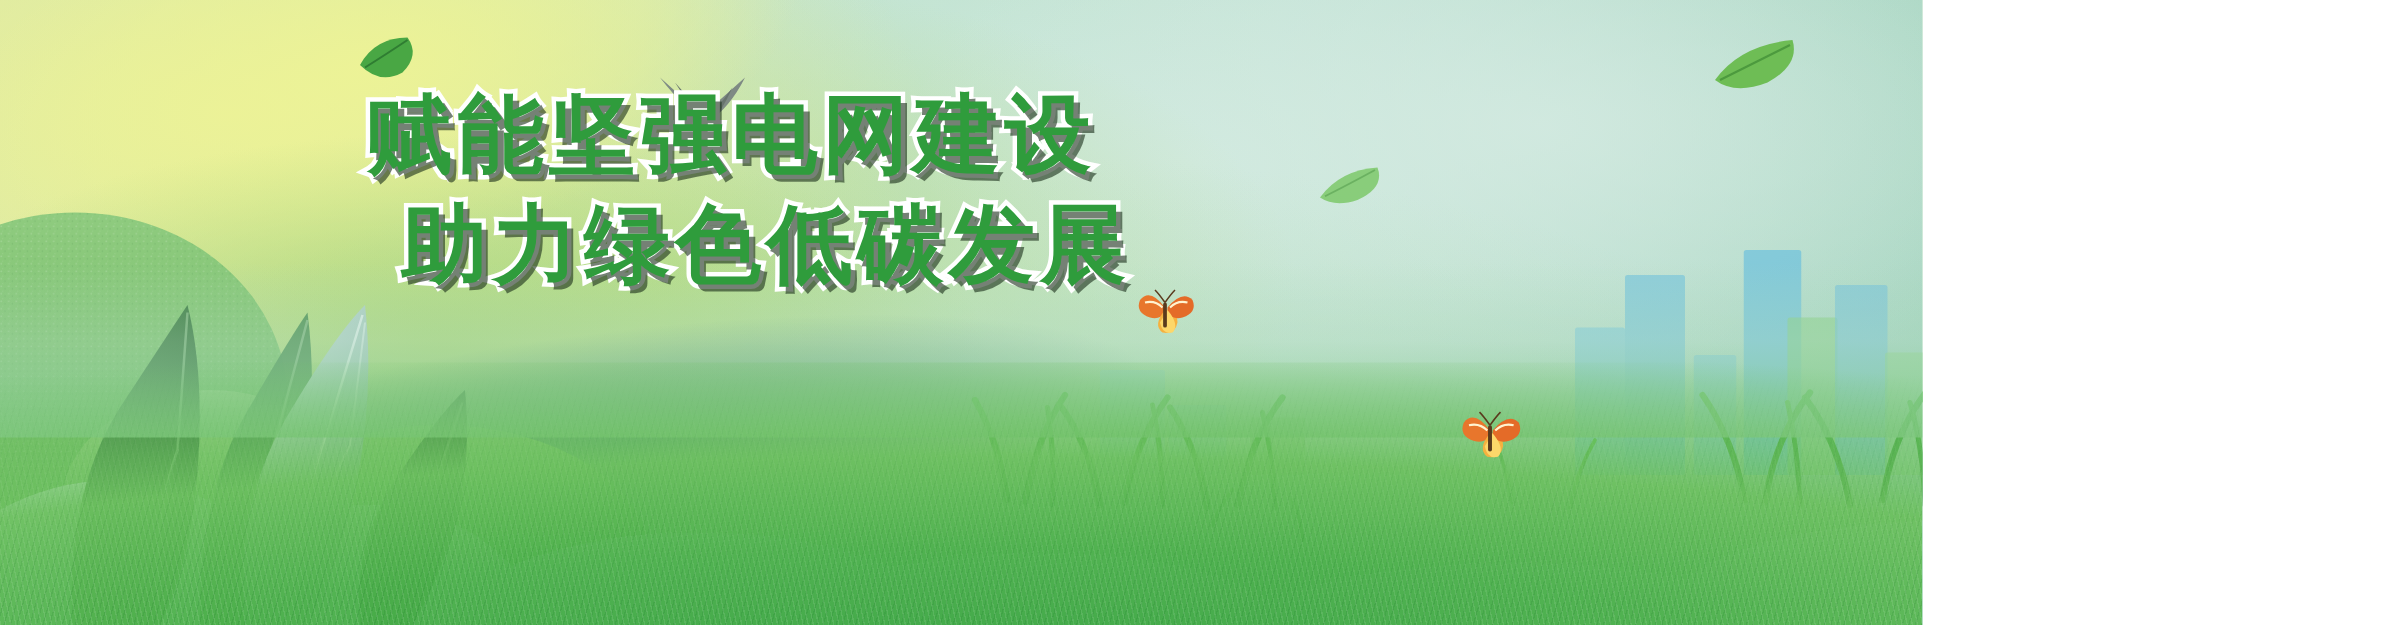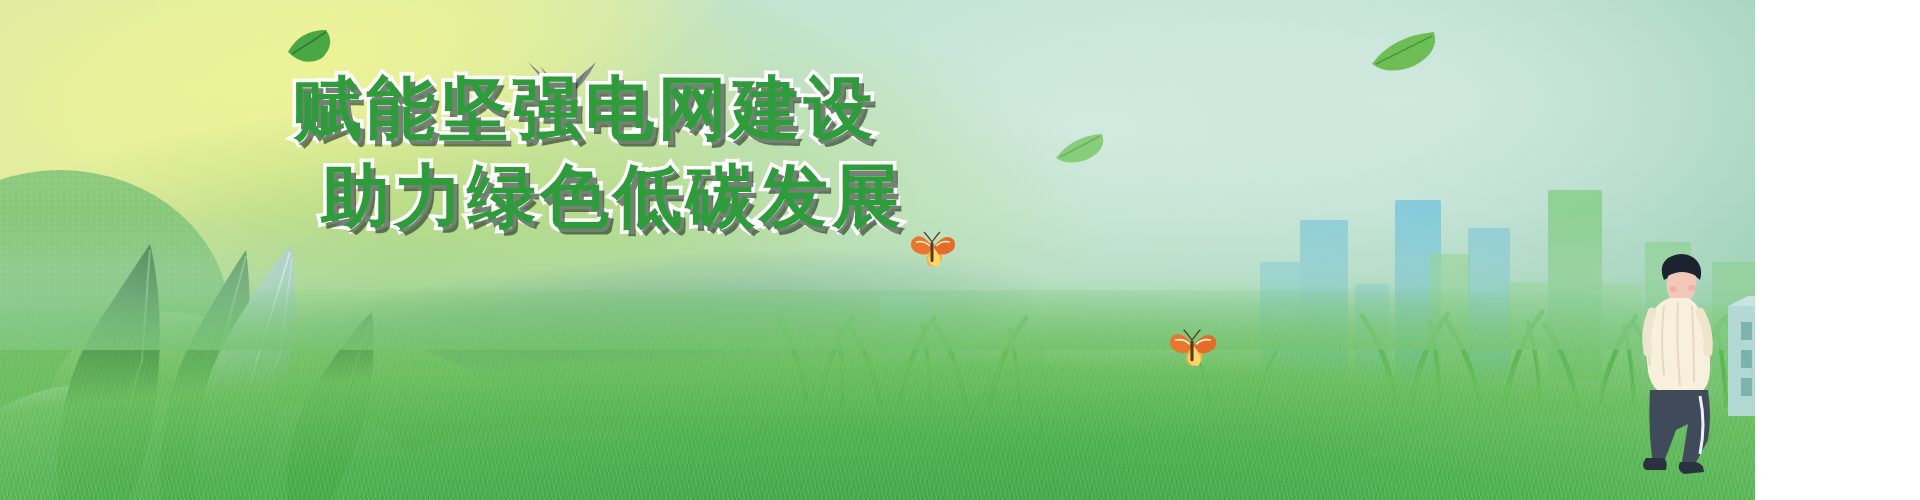--- a/index.html
+++ b/index.html
@@ -2,21 +2,21 @@
 <html><head>
 <meta charset="utf-8">
 <style>
   html, body {
     margin: 0;
     padding: 0;
     background: #ffffff;
   }
   #banner {
     position: relative;
-    width: 1755px;
+    width: 1538px;
     height: 500px;
     overflow: hidden;
     font-family: "Liberation Sans", "DejaVu Sans", sans-serif;
     background: #bfe2c6;
   }
 
   
   .bg-base {
     position: absolute; inset: 0;
     background:

